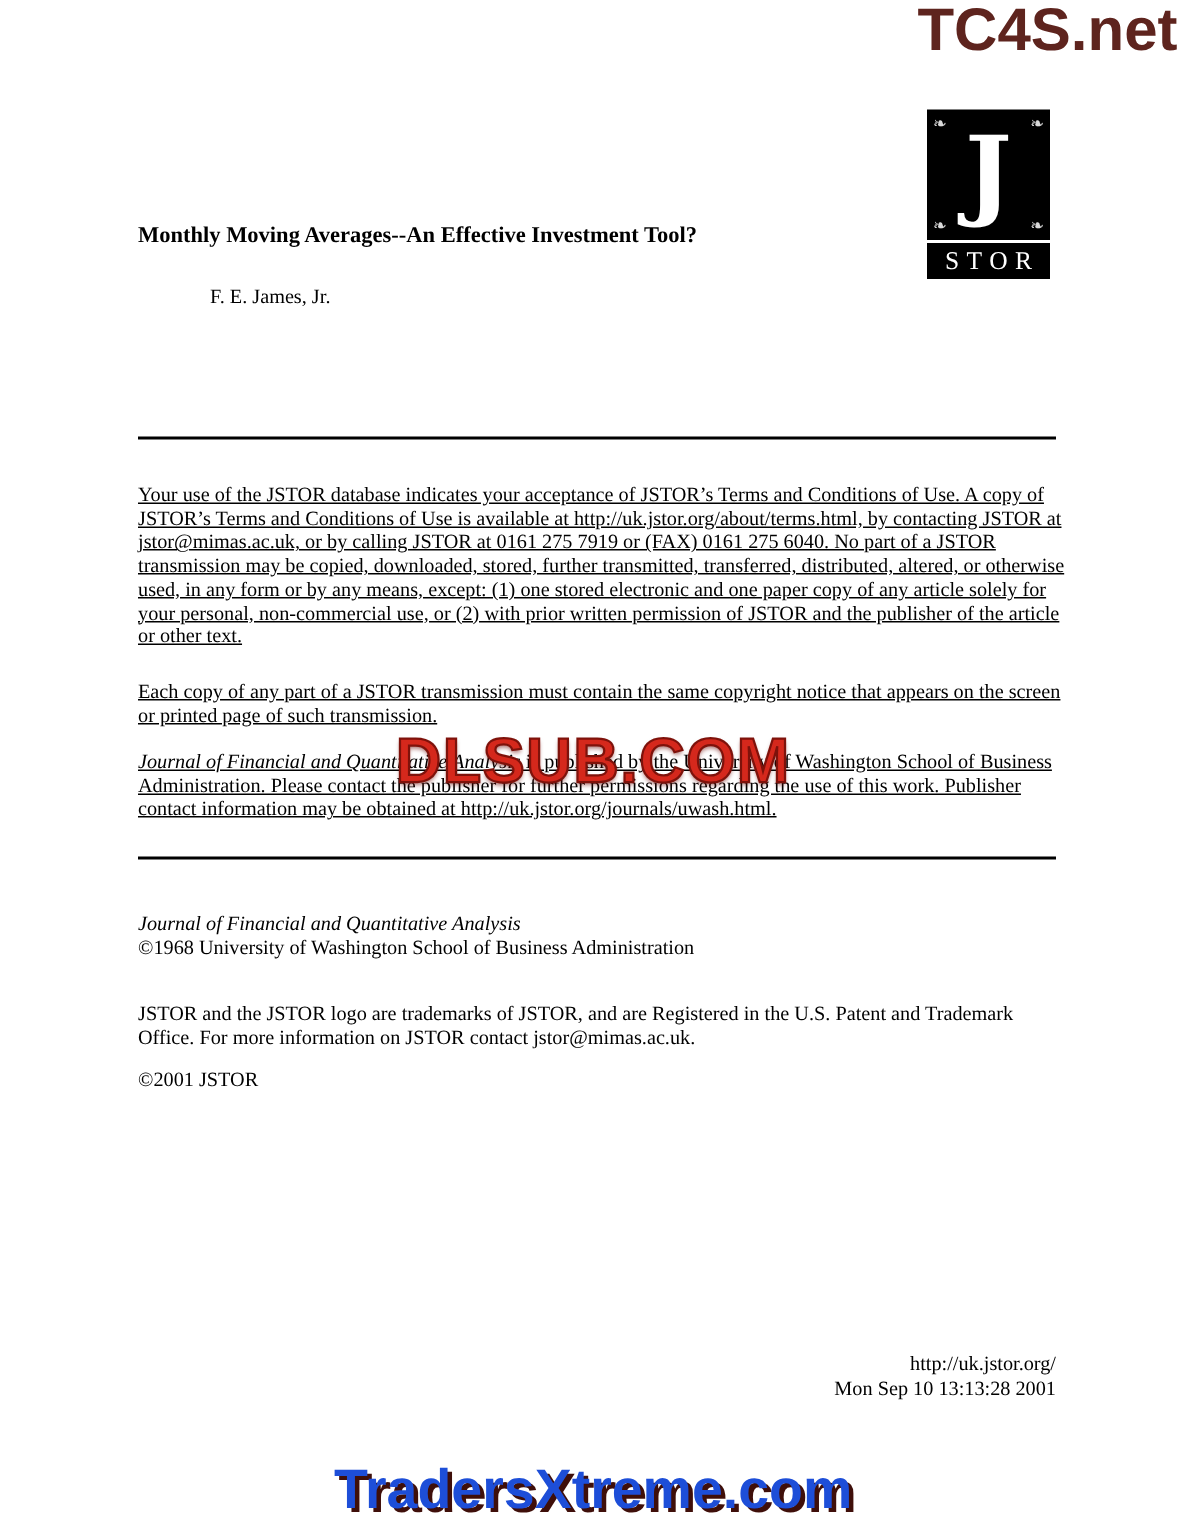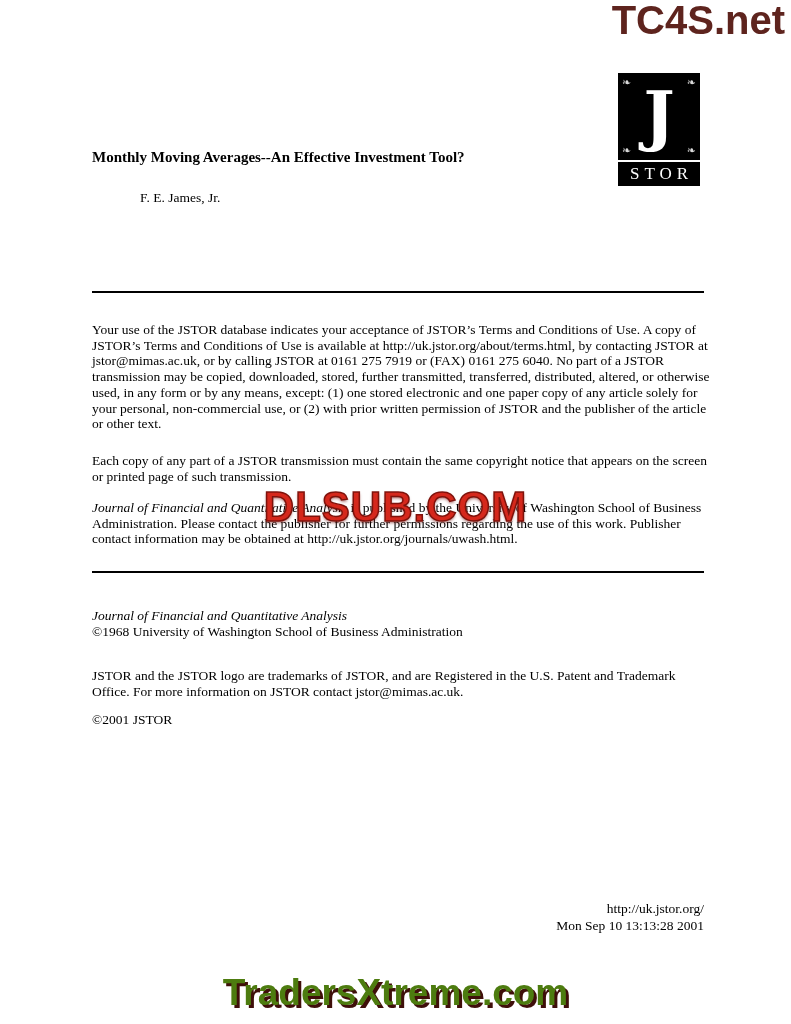--- a/index.html
+++ b/index.html
@@ -41,21 +41,21 @@
     z-index: 5;
   }
   .wm-bottom {
     position: absolute;
     top: 972px;
     left: 50%;
     transform: translateX(-50%);
     font-family: "Liberation Sans", sans-serif;
     font-weight: bold;
     font-size: 37px;
-    color: #4d7c0f;
+    color: #1d4ed8;
     text-shadow: 3px 3px 0 #3f0f0a;
     white-space: nowrap;
     z-index: 5;
   }
 
   
   .jstor-logo {
     position: absolute;
     left: 618px;
     top: 73px;
@@ -138,20 +138,21 @@
   }
   .rule-1 { top: 291px; }
   .rule-2 { top: 571px; }
 
   .body-par {
     position: absolute;
     left: 92px;
     width: 620px;
     font-size: 13.5px;
     line-height: 15.7px;
+    text-decoration: underline;
   }
   .par-1 { top: 322px; }
   .par-2 { top: 453px; }
   .par-3 { top: 500px; }
 
   .footer-journal {
     position: absolute;
     left: 92px;
     top: 608px;
     font-size: 13.5px;

